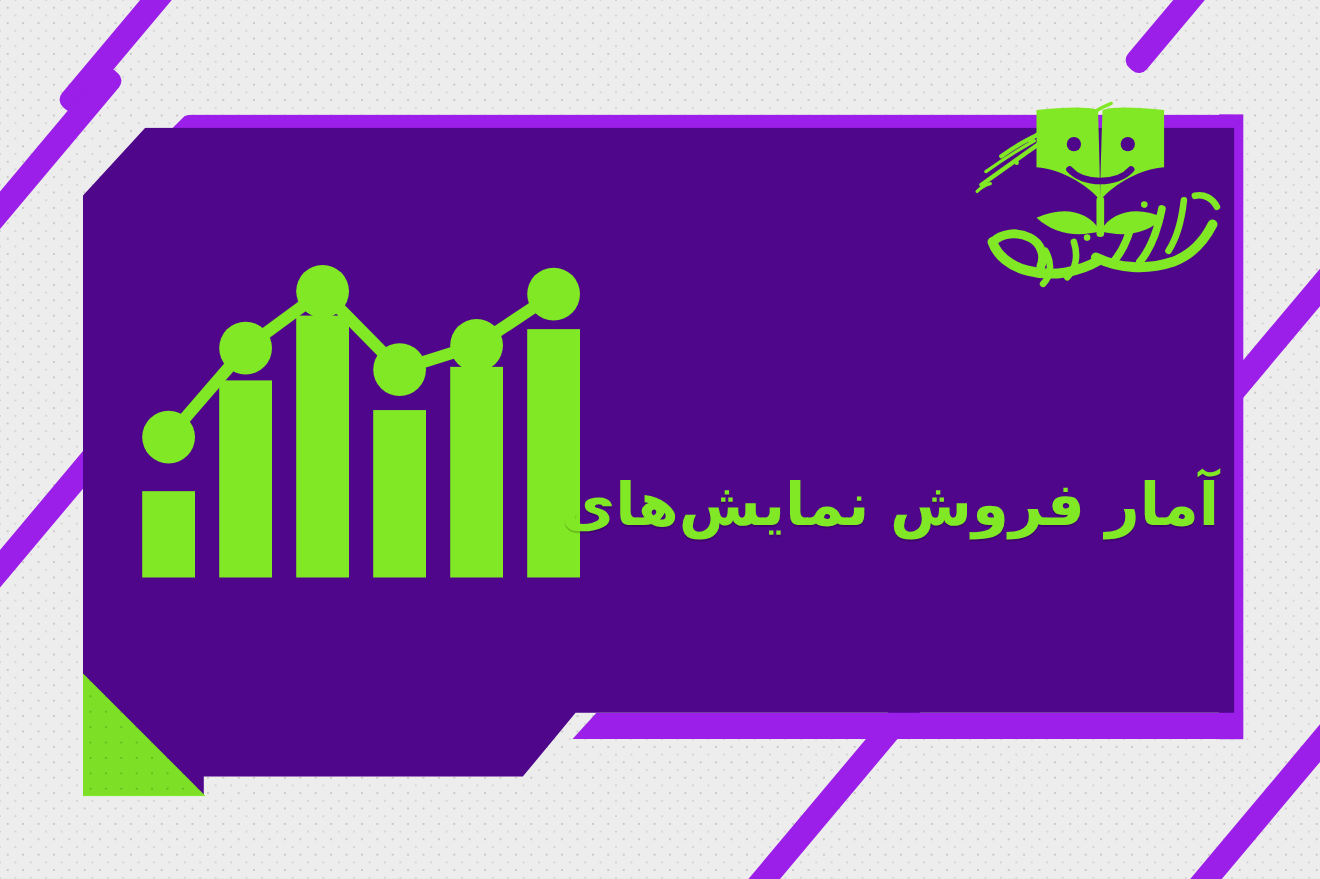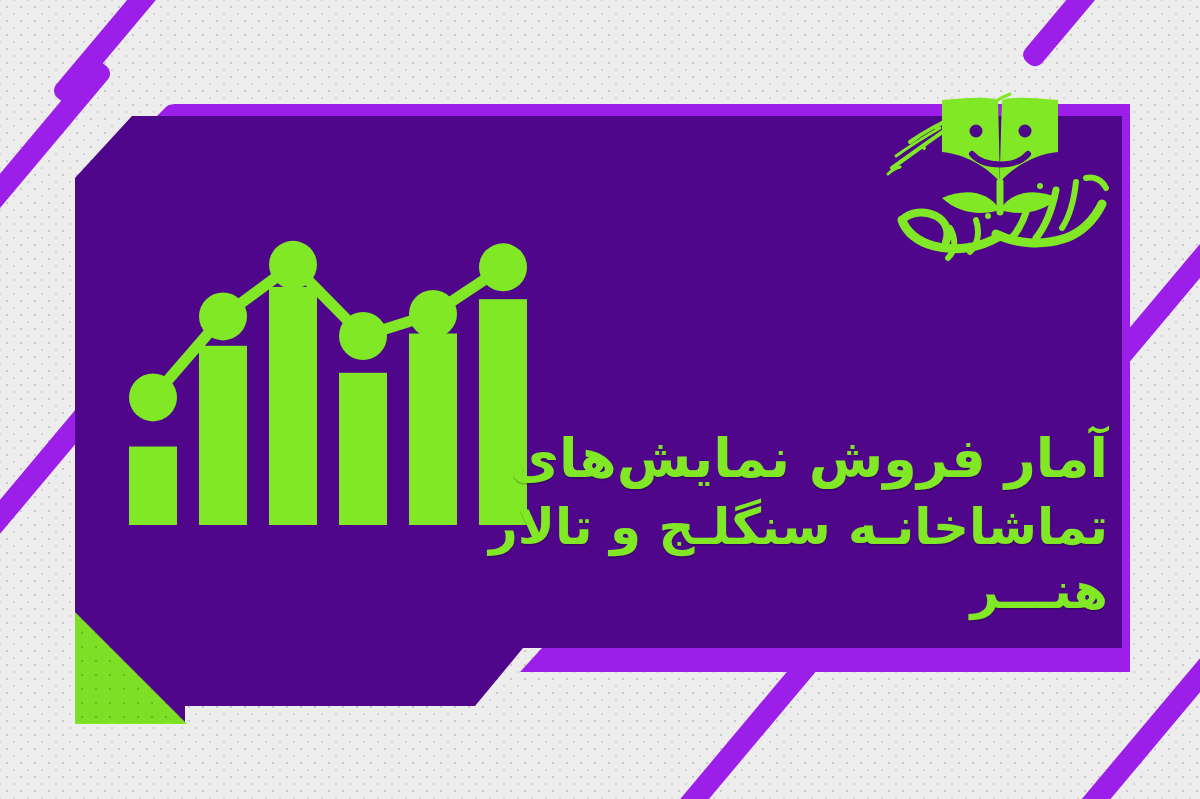--- a/index.html
+++ b/index.html
@@ -161,21 +161,20 @@
           <circle cx="175.0" cy="14.8" r="24" fill="#80E824"></circle>
           <circle cx="245.0" cy="86.0" r="24" fill="#80E824"></circle>
           <circle cx="315.0" cy="63.9" r="24" fill="#80E824"></circle>
           <circle cx="385.0" cy="17.3" r="24" fill="#80E824"></circle>
         </g>
     </svg>
   </div>
 
   <div id="headline">
     <span class="l1">آمار فروش نمایش‌های</span>
-    <span class="l2">تماشاخانـه سنگلـج و تالار هنـــر</span>
   </div>
 
   <div id="logo">
     <svg viewBox="0 0 230 195" xmlns="http://www.w3.org/2000/svg" aria-hidden="true">
 
       <g>
         <path d="M118 30 C118 30 120 95 120 112 C106 96 84 84 62 82 C62 64 62 38 62 30 C84 28 106 26 118 30 Z" fill="#80E824"></path>
         <path d="M122 30 C122 30 120 95 120 112 C134 96 156 84 178 82 C178 64 178 38 178 30 C156 28 134 26 122 30 Z" fill="#80E824"></path>
 
         <circle cx="96" cy="61" r="6.5" fill="#4F068A"></circle>

